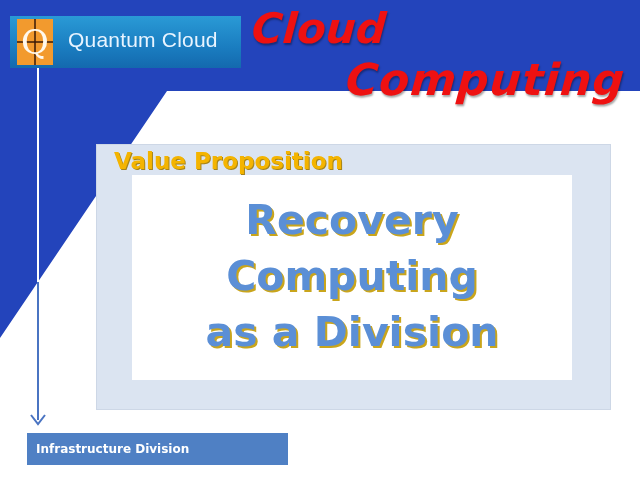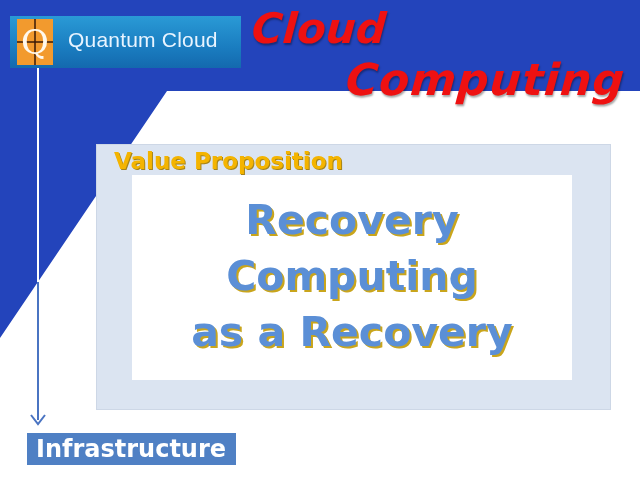--- a/index.html
+++ b/index.html
@@ -53,23 +53,23 @@
     }
     .headline {
       position: absolute; left: 132px; top: 192px; width: 440px;
       text-align: center;
       font-family: "DejaVu Sans", sans-serif; font-weight: bold; font-size: 41px;
       line-height: 56px; color: #5b8fd6;
       text-shadow: 2px 2px 0 #c9a51c;
     }
     .headline div { white-space: nowrap; }
     .division-box {
-      position: absolute; left: 27px; top: 433px; width: 209px; height: 32px;
+      position: absolute; left: 27px; top: 433px; width: 261px; height: 32px;
       background: #4f80c4;
-      font-family: "DejaVu Sans", sans-serif; font-weight: bold; font-size: 24px;
+      font-family: "DejaVu Sans", sans-serif; font-weight: bold; font-size: 12px;
       color: #ffffff; line-height: 32px; padding-left: 9px; white-space: nowrap;
     }
   </style>
 </head>
 <body>
 
 <div class="slide">
 
   <svg class="bg-blue" width="640" height="480" viewBox="0 0 640 480">
     <polygon points="0,0 640,0 640,91 167,91 0,338" fill="#2344bb"></polygon>
@@ -94,18 +94,18 @@
 
   <div class="cloud-title">Cloud</div>
   <div class="computing-title">Computing</div>
 
   <div class="panel-outer"></div>
   <div class="panel-label">Value Proposition</div>
   <div class="panel-inner"></div>
   <div class="headline">
     <div>Recovery</div>
     <div>Computing</div>
-    <div>as a Recovery</div>
+    <div>as a Division</div>
   </div>
 
   <div class="division-box">Infrastructure Division</div>
 
 </div>
 
 </body></html>

